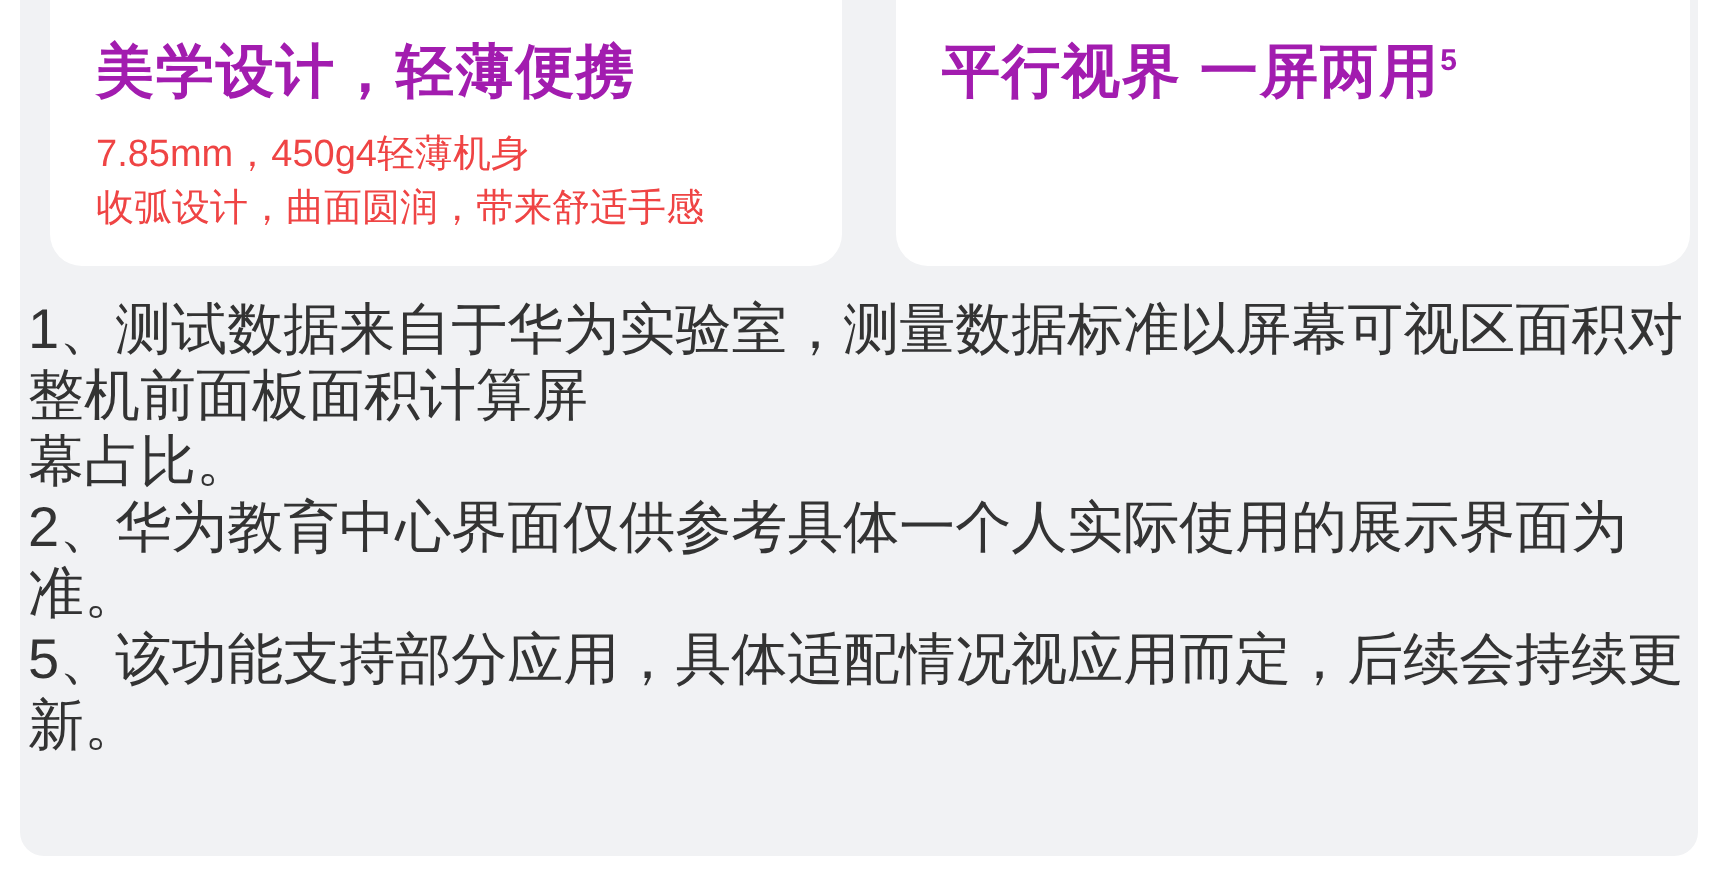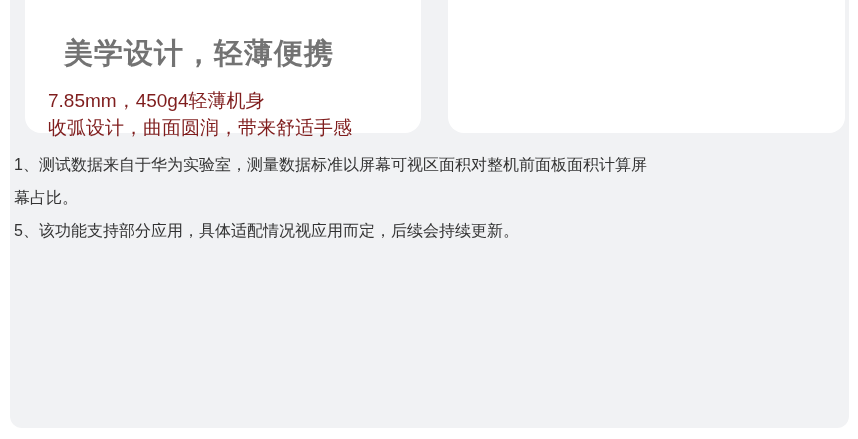--- a/index.html
+++ b/index.html
@@ -22,64 +22,68 @@
       position: absolute;
       top: 0;
       height: 133px;
       background: #ffffff;
       border-radius: 0 0 16px 16px;
       padding: 13px 0 0 23px;
     }
     .card-left  { left: 15px;  width: 396px; }
     .card-right { left: 438px; width: 397px; }
     .card-title {
-      margin: 16px;
+      margin: 0;
       font-size: 29px;
       line-height: 36px;
       font-weight: bold;
-      color: #737373;
+      color: #a21caf;
       letter-spacing: 1px;
     }
     .card-title .sup {
       font-size: 15px;
       vertical-align: super;
       font-weight: bold;
     }
     .card-sub {
       margin-top: 9px;
       font-size: 19px;
       line-height: 27px;
-      color: #7f1d1d;
+      color: #ef4444;
       white-space: pre-line;
     }
     .notes {
       position: absolute;
       left: 4px; top: 148px;
       width: 831px;
-      font-size: 16px;
+      font-size: 28px;
       line-height: 33px;
       color: #333333;
     }
     .note { white-space: pre-line; }
   </style>
 </head>
 <body>
 
 <div class="gray-section">
 
   <div class="card card-left">
     <h2 class="card-title">
       <span>美学设计，轻薄便携</span><span class="sup"></span>
     </h2>
     <div class="card-sub">7.85mm，450g4轻薄机身
 收弧设计，曲面圆润，带来舒适手感</div>
   </div>
 
   <div class="card card-right">
+    <h2 class="card-title">
+      <span>平行视界 一屏两用</span><span class="sup">5</span>
+    </h2>
   </div>
 
   <div class="notes">
     <div class="note">1、测试数据来自于华为实验室，测量数据标准以屏幕可视区面积对整机前面板面积计算屏
 幕占比。</div>
+    <div class="note">2、华为教育中心界面仅供参考具体一个人实际使用的展示界面为准。</div>
     <div class="note">5、该功能支持部分应用，具体适配情况视应用而定，后续会持续更新。</div>
   </div>
 
 </div>
 
 </body></html>

